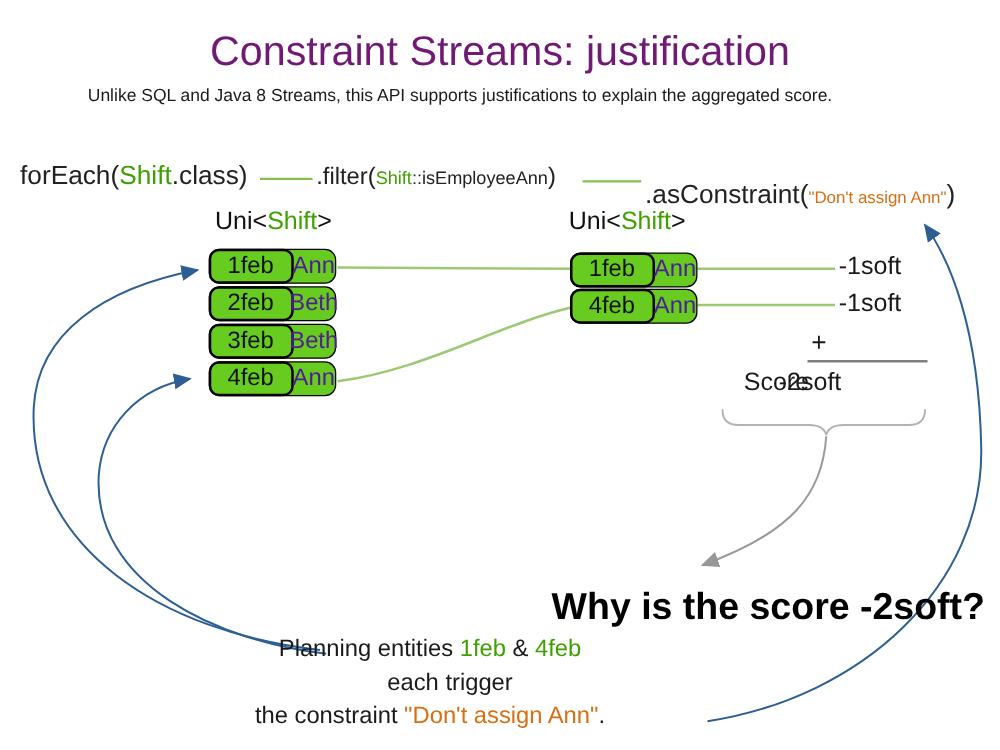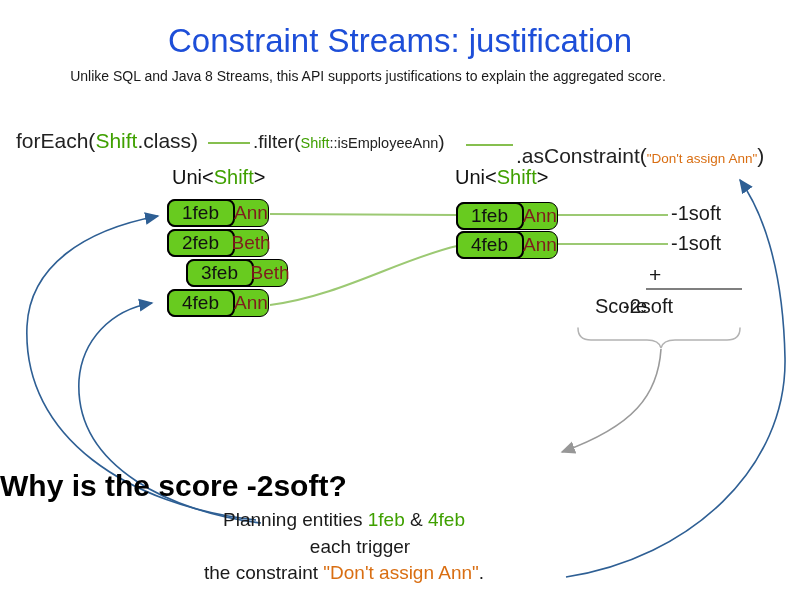--- a/index.html
+++ b/index.html
@@ -1,39 +1,39 @@
 <!DOCTYPE html>
 <html><head>
 <meta charset="utf-8">
 <style>
   html,body{margin:0;padding:0;background:#fff;}
   #stage{position:relative;width:800px;height:600px;background:#fff;overflow:hidden;
          font-family:"Liberation Sans",sans-serif;color:#111;}
   #arrows{position:absolute;left:0;top:0;z-index:1;}
   .abs{position:absolute;z-index:2;white-space:nowrap;}
-  h1.title{margin:0;font-size:33px;font-weight:400;color:#1d4ed8;width:800px;text-align:center;}
+  h1.title{margin:0;font-size:33px;font-weight:400;color:#701a75;width:800px;text-align:center;}
   .subtitle{margin:0;font-size:14px;color:#1a1a1a;width:736px;text-align:center;}
   .code{font-size:21px;color:#222;}
   .code .grn{color:#3fa000;}
   .code .sm{font-size:14.5px;}
   .code .smc{font-size:15.5px;}
   .code .str{color:#d96e12;font-size:13.5px;}
   .unilabel{font-size:20px;color:#111;}
   .unilabel .grn{color:#3fa000;}
   .shiftrow{position:absolute;z-index:2;width:102px;height:28px;background:#68cb1f;
             border:1.5px solid #000;border-radius:9px;box-sizing:border-box;}
   .datebox{position:absolute;left:-1.5px;top:-1.5px;width:68px;height:28px;background:#68cb1f;
            border:2px solid #000;border-radius:8px;box-sizing:border-box;
            display:flex;align-items:center;justify-content:center;
            font-size:19px;color:#111;}
   .namecell{position:absolute;left:66px;right:0;top:0;bottom:0;display:flex;
-            align-items:center;justify-content:center;font-size:19px;color:#7f1d1d;}
+            align-items:center;justify-content:center;font-size:19px;color:#4c1d95;}
   .penalty,.scoretxt{font-size:20px;color:#1a1a1a;}
   .plus{font-size:21px;color:#1a1a1a;}
-  h2.question{margin:0;font-size:30px;font-weight:700;color:#000;width:788px;text-align:left;}
+  h2.question{margin:0;font-size:30px;font-weight:700;color:#000;width:788px;text-align:right;}
   .qline{font-size:19px;color:#1a1a1a;width:688px;text-align:center;}
   .qline .grn{color:#3fa000;}
   .qline .org{color:#d96e12;}
 </style>
 </head>
 <body>
 
 <div id="stage">
 
   <svg id="arrows" width="800" height="600">
@@ -81,21 +81,21 @@
   <div class="unilabel abs" style="left:455px;top:166px;"><span>Uni&lt;</span><span class="grn">Shift</span><span>&gt;</span></div>
 
   <div class="shiftrow" style="left:167px;top:199px;">
     <div class="datebox">1feb</div>
     <div class="namecell">Ann</div>
   </div>
   <div class="shiftrow" style="left:167px;top:229px;">
     <div class="datebox">2feb</div>
     <div class="namecell">Beth</div>
   </div>
-  <div class="shiftrow" style="left:167px;top:259px;margin-left:19px;">
+  <div class="shiftrow" style="left:167px;top:259px;">
     <div class="datebox">3feb</div>
     <div class="namecell">Beth</div>
   </div>
   <div class="shiftrow" style="left:167px;top:289px;">
     <div class="datebox">4feb</div>
     <div class="namecell">Ann</div>
   </div>
 
   <div class="shiftrow" style="left:456px;top:202px;">
     <div class="datebox">1feb</div>

